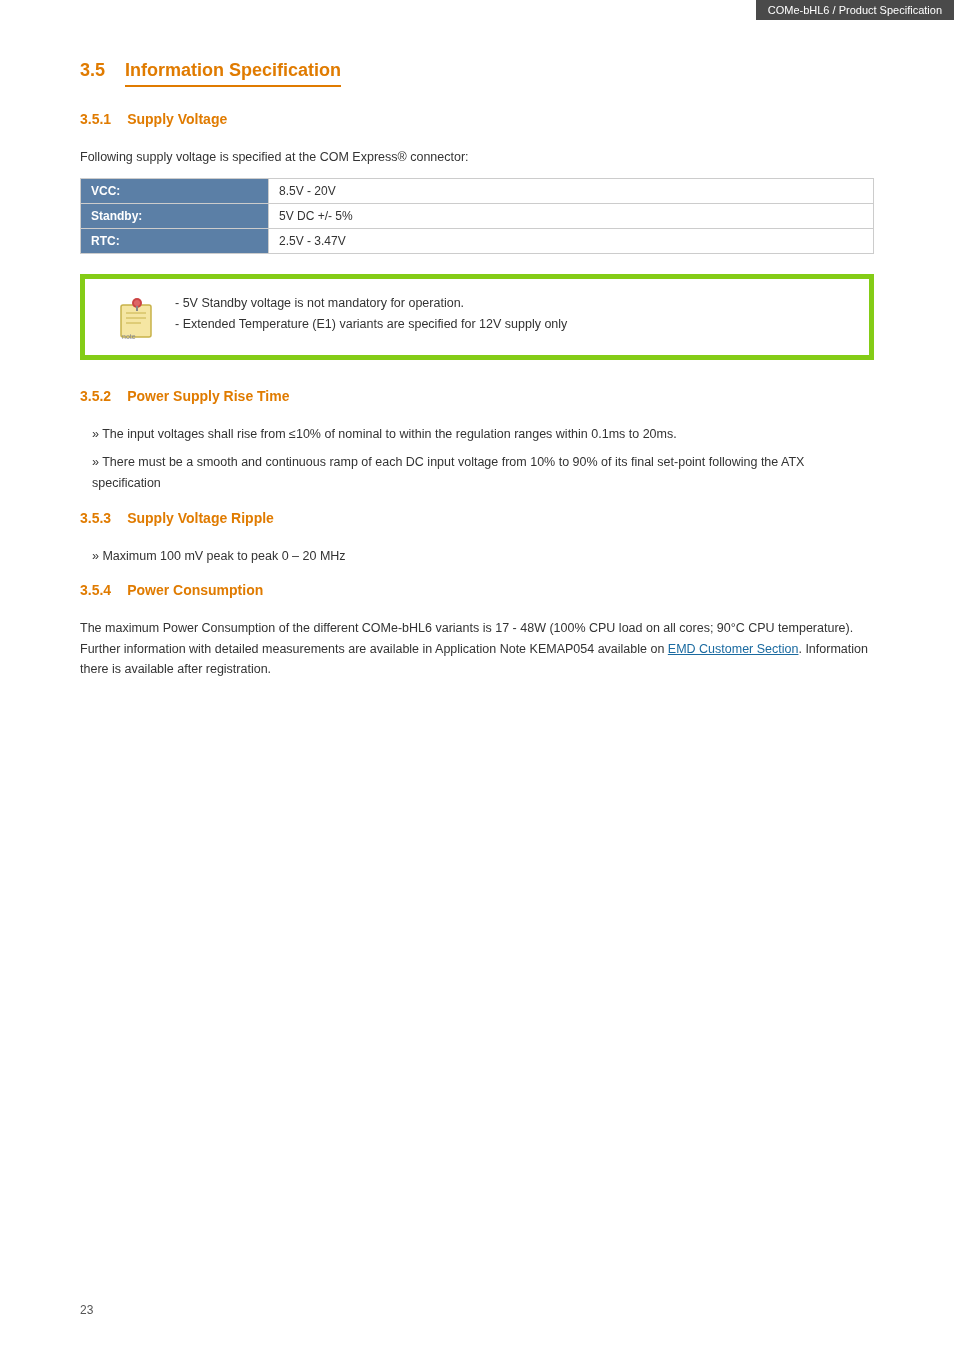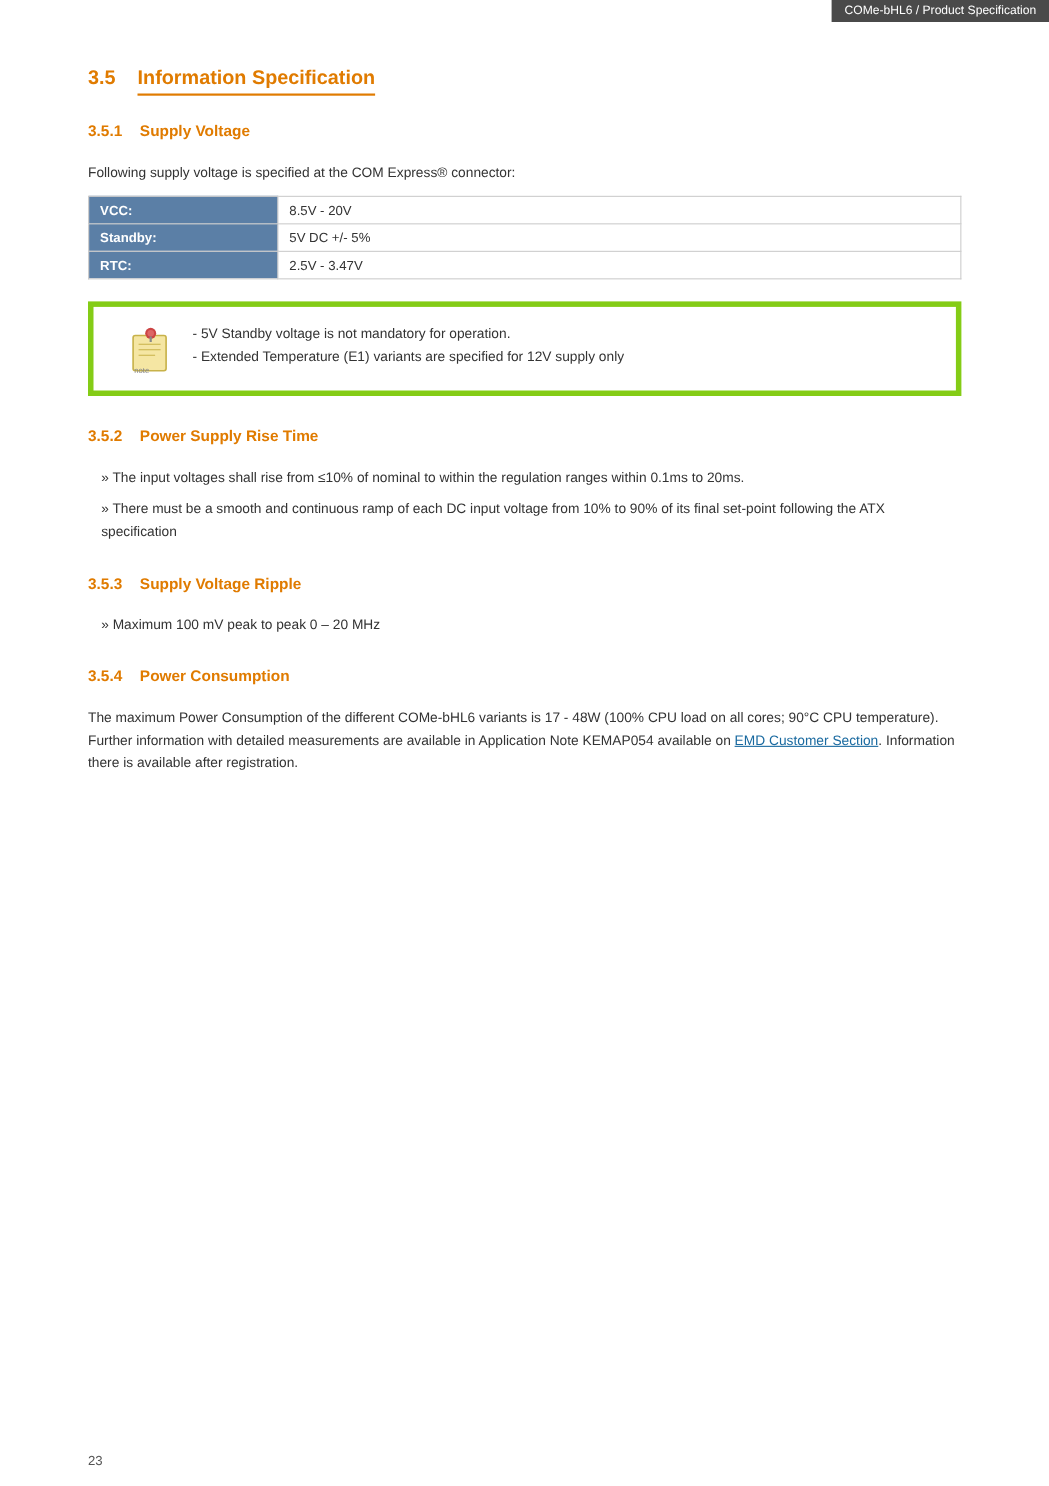--- a/index.html
+++ b/index.html
@@ -47,21 +47,21 @@
     }
     .supply-table td {
       border: 1px solid #ccc;
       padding: 5px 10px;
       font-size: 12px;
     }
     .supply-table td:first-child {
       background: #5b7fa6;
       color: #fff;
       font-weight: bold;
-      width: 172px;
+      width: 188px;
     }
     .supply-table td:last-child {
       background: #fff;
       color: #333;
     }
     .note-box {
       border: 5px solid #84cc16;
       display: flex;
       align-items: flex-start;
       padding: 14px 28px;
@@ -73,42 +73,42 @@
       height: 48px;
       flex-shrink: 0;
       margin-right: 14px;
     }
     .note-text {
       font-size: 12.5px;
       color: #333;
       line-height: 1.7;
     }
     .section-body {
-      margin-bottom: 28px;
+      margin-bottom: 16px;
     }
     .para {
       font-size: 12.5px;
       line-height: 1.65;
       color: #333;
       margin-bottom: 10px;
     }
     .para-bullet {
       font-size: 12.5px;
       line-height: 1.65;
       color: #333;
       margin-bottom: 8px;
       padding-left: 12px;
     }
     .link-text {
       color: #1a6aa0;
       text-decoration: underline;
     }
     .page-number {
       position: absolute;
-      bottom: 16px;
+      bottom: 34px;
       left: 80px;
       font-size: 12px;
       color: #555;
     }
     .section-main-header {
       display: flex;
       align-items: baseline;
       margin-bottom: 24px;
     }
     .main-section-number {

